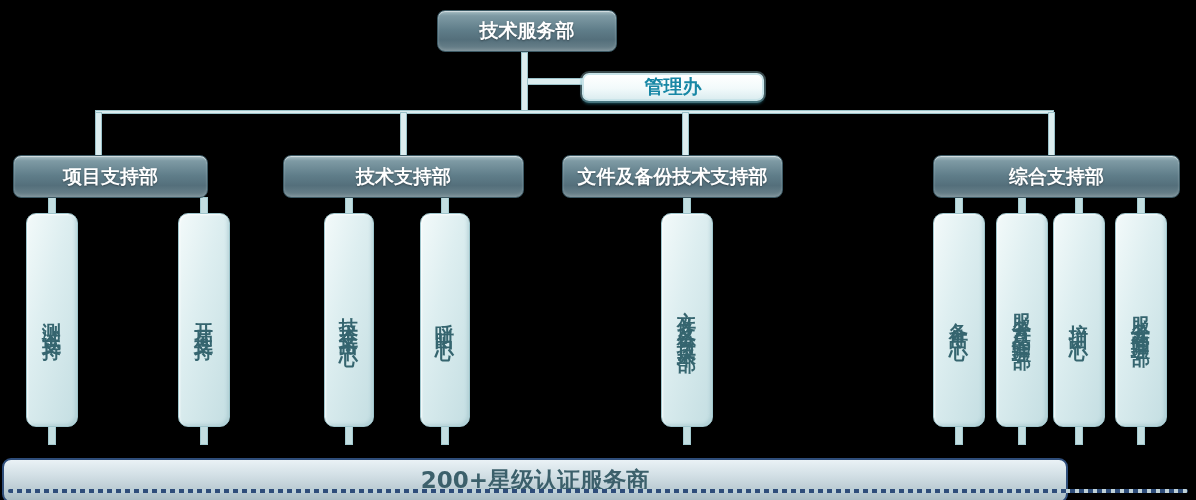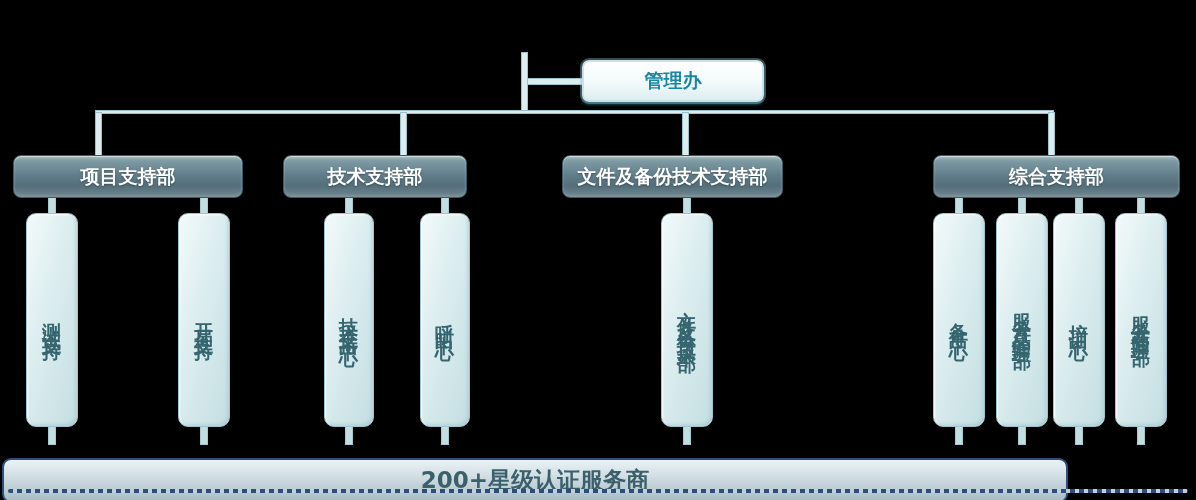--- a/index.html
+++ b/index.html
@@ -85,29 +85,32 @@
   <div class="stub" style="left:48px;top:426px;width:8px;height:19px;"></div>
   <div class="stub" style="left:200px;top:426px;width:8px;height:19px;"></div>
   <div class="stub" style="left:345px;top:426px;width:8px;height:19px;"></div>
   <div class="stub" style="left:441px;top:426px;width:8px;height:19px;"></div>
   <div class="stub" style="left:683px;top:426px;width:8px;height:19px;"></div>
   <div class="stub" style="left:955px;top:426px;width:8px;height:19px;"></div>
   <div class="stub" style="left:1018px;top:426px;width:8px;height:19px;"></div>
   <div class="stub" style="left:1075px;top:426px;width:8px;height:19px;"></div>
   <div class="stub" style="left:1137px;top:426px;width:8px;height:19px;"></div>
 
+  <div class="box-dark" style="left:437px;top:10px;width:180px;height:42px;">
+    <span>技术服务部</span>
+  </div>
 
-  <div class="box-assist" style="left:582px;top:60px;width:182px;height:42px;">
+  <div class="box-assist" style="left:582px;top:73px;width:182px;height:28px;">
     <span>管理办</span>
   </div>
 
-  <div class="box-dark" style="left:13px;top:155px;width:230px;height:43px;">
+  <div class="box-dark" style="left:13px;top:155px;width:195px;height:43px;">
     <span>项目支持部</span>
   </div>
-  <div class="box-dark" style="left:283px;top:155px;width:184px;height:43px;">
+  <div class="box-dark" style="left:283px;top:155px;width:241px;height:43px;">
     <span>技术支持部</span>
   </div>
   <div class="box-dark" style="left:562px;top:155px;width:221px;height:43px;">
     <span>文件及备份技术支持部</span>
   </div>
   <div class="box-dark" style="left:933px;top:155px;width:247px;height:43px;align-items:center;">
     <span>综合支持部</span>
   </div>
 
   <div class="box-vert" style="left:26px;top:213px;width:52px;height:214px;">

